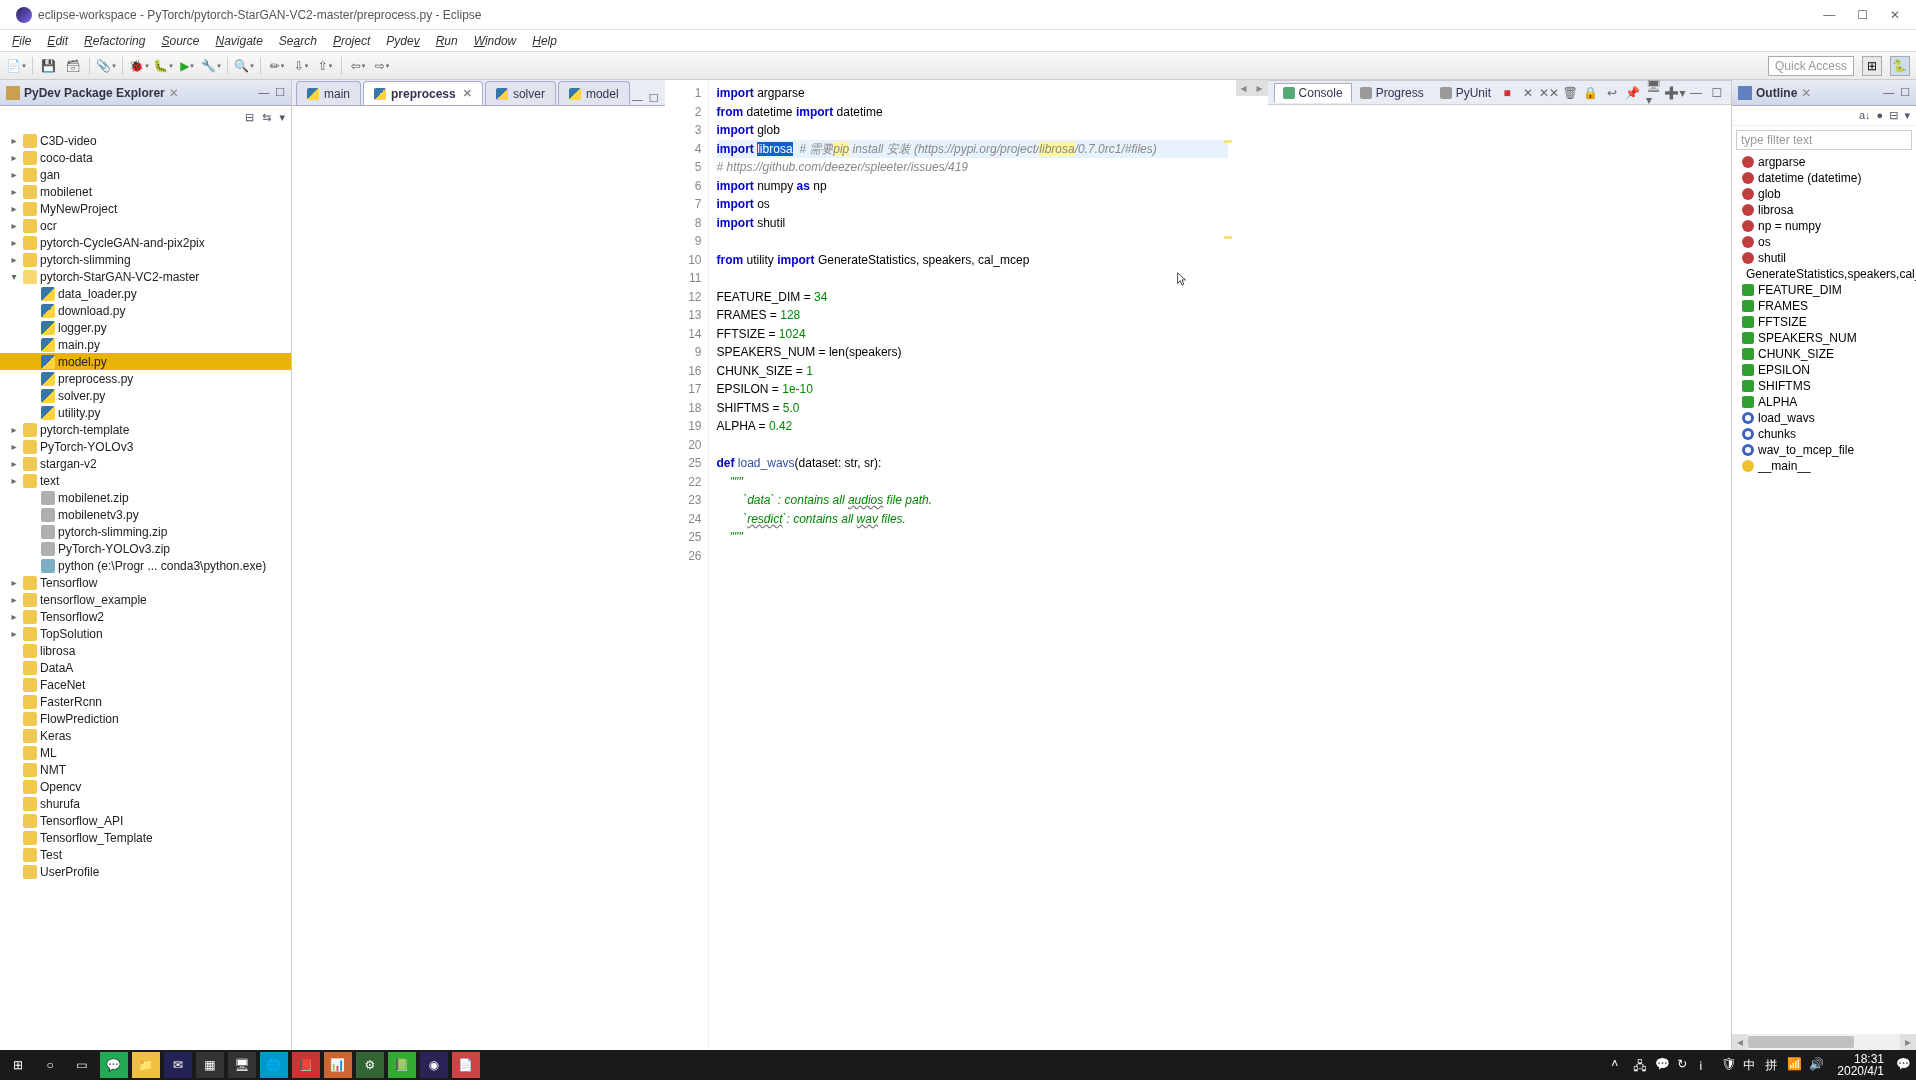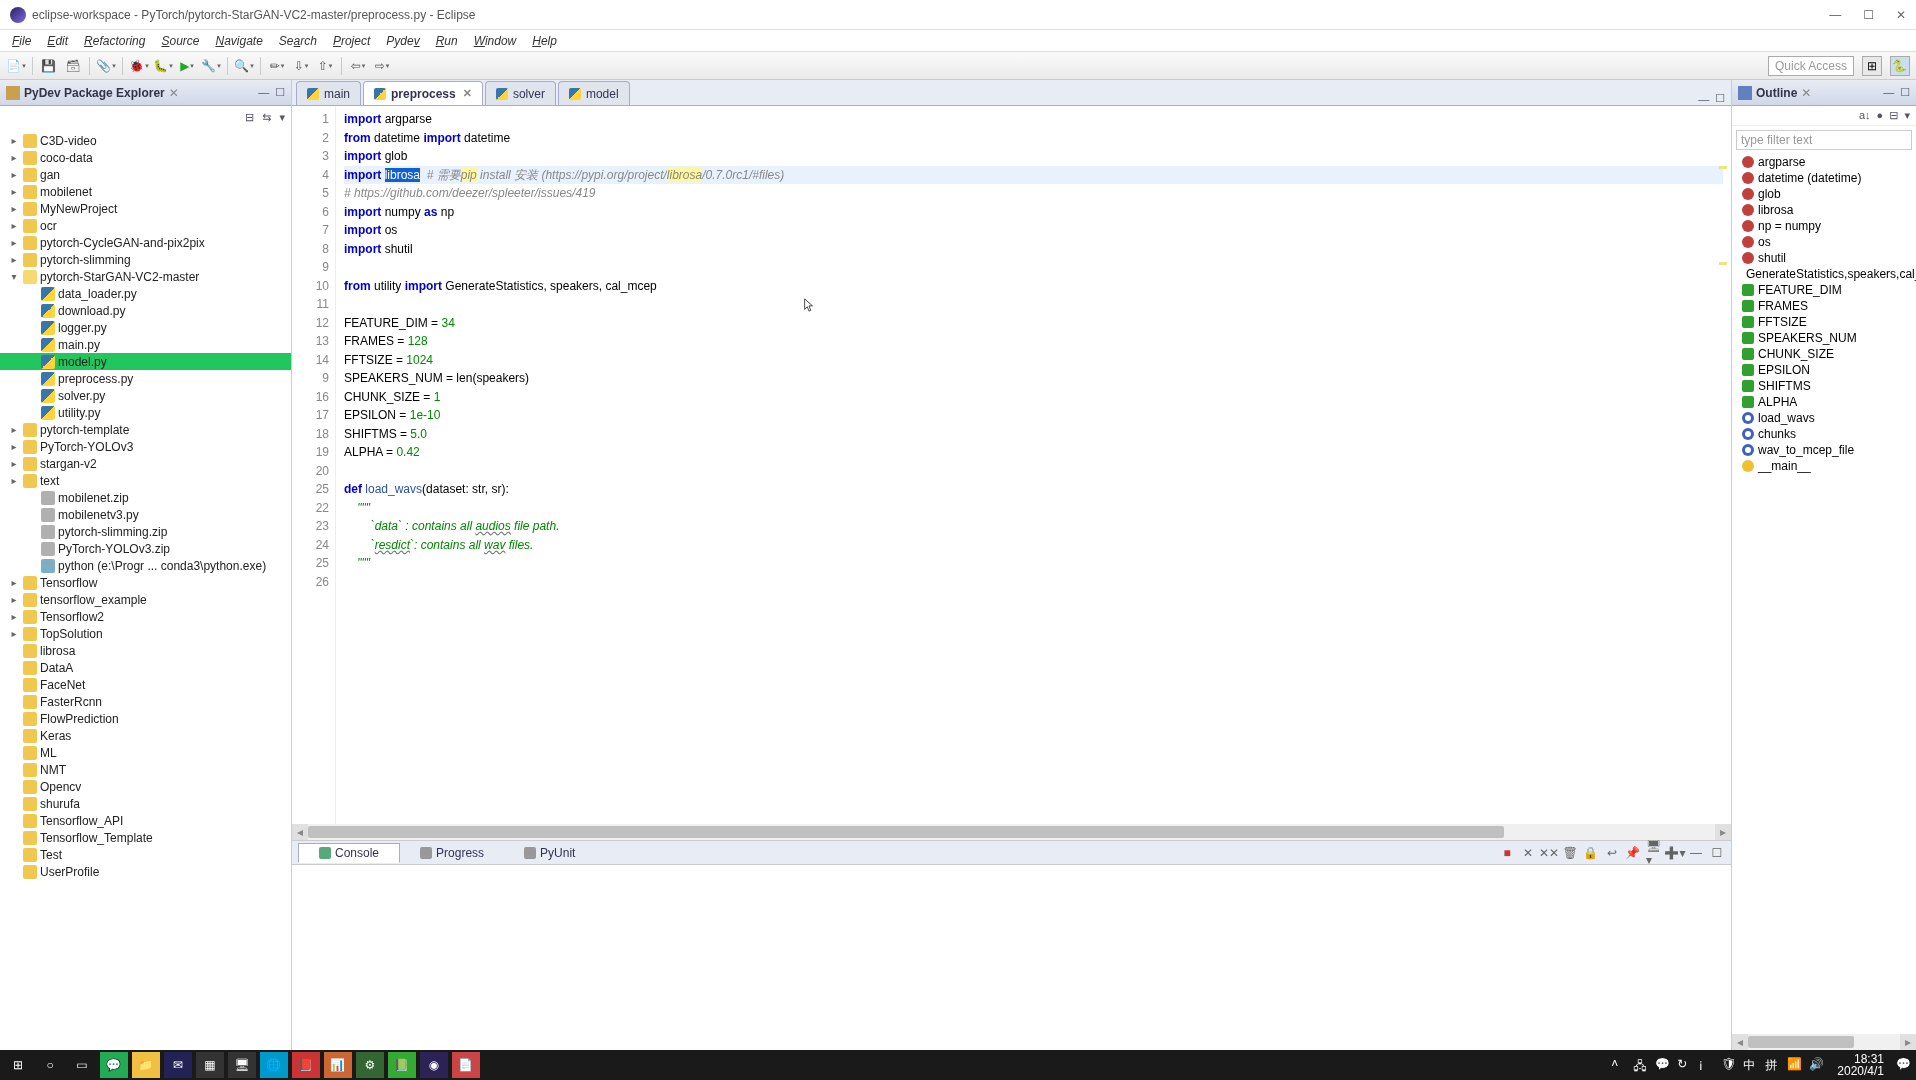--- a/index.html
+++ b/index.html
@@ -1,18 +1,18 @@
 <!DOCTYPE html>
 <html><head>
 <meta charset="utf-8">
 <style>
 * { margin:0; padding:0; box-sizing:border-box; font-family:"Segoe UI",Tahoma,sans-serif; font-size:12px; }
 body { background:#f0f0f0; overflow:hidden; }
 .window { width:1916px; height:1080px; display:flex; flex-direction:column; background:#fff; }
-.titlebar { height:30px; background:#fff; display:flex; align-items:center; padding:0 10px; border-bottom:1px solid #e0e0e0; }
+.titlebar { height:30px; background:#fff; display:flex; align-items:center; padding:0 16px; border-bottom:1px solid #e0e0e0; }
 .titlebar .icon { width:16px; height:16px; background:linear-gradient(135deg,#2c2255,#7b68ee); border-radius:50%; margin-right:6px; }
 .titlebar .title { color:#555; flex:1; }
 .winbtns { display:flex; gap:22px; color:#666; }
 .winbtn { cursor:pointer; }
 .menubar { height:22px; background:#fff; display:flex; align-items:center; padding:0 4px; border-bottom:1px solid #ddd; }
 .menuitem { padding:2px 8px; color:#333; cursor:pointer;font-style:italic; }
 .menuitem .u { text-decoration:underline; }
 .toolbar { height:28px; background:linear-gradient(#fafafa,#eaeaea); display:flex; align-items:center; padding:0 6px; gap:4px; border-bottom:1px solid #ccc; position:relative; }
 .tbtn { width:20px; height:20px; display:flex; align-items:center; justify-content:center; color:#555; cursor:pointer; position:relative; }
 .tbtn.dd::after { content:"▾"; font-size:7px; margin-left:1px; color:#666; }
@@ -21,30 +21,30 @@
 .persp-btn { width:20px; height:20px; border:1px solid #aaa; margin-left:4px; display:flex; align-items:center; justify-content:center; background:#e8e8e8; }
 .main { flex:1; display:flex; overflow:hidden; }
 .sidebar { width:292px; background:#fff; border-right:1px solid #ccc; display:flex; flex-direction:column; }
 .view-header { height:26px; background:linear-gradient(#e8ecf4,#d0d8e8); display:flex; align-items:center; padding:0 6px; border-bottom:1px solid #aac; }
 .view-header .vtitle { font-weight:bold; color:#334; }
 .view-header .vicons { margin-left:auto; display:flex; gap:6px; color:#556; }
 .vicon { cursor:pointer; font-size:11px; }
 .view-toolbar { height:22px; display:flex; align-items:center; justify-content:flex-end; padding:0 6px; gap:8px; color:#556; }
 .tree { flex:1; overflow:auto; padding:4px 0; position:relative; }
 .tree-item { display:flex; align-items:center; height:17px; padding-left:var(--indent,8px); cursor:pointer; }
-.tree-item.sel { background:#22c55e; }
+.tree-item.sel { background:#eab308; }
 .tw { width:12px; text-align:center; color:#666; font-size:10px; }
 .ticon { width:14px; height:14px; margin:0 3px; display:inline-block; }
 .ticon.folder { background:#f0c850; border-radius:2px; }
 .ticon.folder.open { background:#f8d870; }
 .ticon.py { background:linear-gradient(135deg,#3776ab 50%,#ffd43b 50%); border-radius:2px; }
 .ticon.zip { background:#b0b0b0; border-radius:2px; }
 .ticon.exe { background:#7cafc4; border-radius:2px; }
 .tlabel { color:#222; white-space:nowrap; }
-.center { flex:1; display:flex; flex-direction:column; }
+.center { flex:1; display:flex; flex-direction:row; }
 .tabbar { height:26px; background:#e8ecf4; display:flex; align-items:flex-end; border-bottom:1px solid #aac; padding-left:4px; }
 .tab { height:24px; padding:0 10px; display:flex; align-items:center; gap:5px; background:#e0e4ec; border:1px solid #aac; border-bottom:none; border-radius:4px 4px 0 0; margin-right:2px; cursor:pointer; color:#335; }
 .tab.active { background:#fff; font-weight:bold; }
 .tab .tabicon { width:12px; height:12px; background:linear-gradient(135deg,#3776ab 50%,#ffd43b 50%); border-radius:2px; }
 .tab .x { color:#888; font-size:11px; margin-left:2px; }
 .tabbar .tbright { margin-left:auto; display:flex; gap:6px; padding-right:6px; color:#556; }
 .editor-wrap { flex:1; display:flex; overflow:hidden; background:#fff; position:relative; }
 .gutter { width:44px; background:#fff; border-right:1px solid #eee; text-align:right; padding:4px 6px 4px 0; color:#888; font-family:Consolas,monospace; font-size:14px; line-height:18.5px; }
 .gut-line { height:18.5px; }
 .code { flex:1; padding:4px 8px; font-family:Consolas,monospace; font-size:14px; line-height:18.5px; overflow:auto; white-space:pre; color:#000; }
@@ -71,21 +71,21 @@
 .out-list { flex:1; overflow:auto; }
 .out-item { display:flex; align-items:center; height:16px; padding-left:10px; cursor:pointer; }
 .oicon { width:12px; height:12px; margin-right:4px; border-radius:50%; }
 .oicon.imp { background:#c04040; }
 .oicon.fld { background:#30a030; border-radius:2px; }
 .oicon.fn { background:#4060c0; border-radius:50%; position:relative; }
 .oicon.fn::after{content:"";position:absolute;inset:3px;background:#fff;border-radius:50%;}
 .oicon.run { background:#f0c030; }
 .console-wrap { height:210px; border-top:1px solid #ccc; display:flex; flex-direction:column; background:#fff; }
 .console-tabs { height:24px; background:#e8ecf4; display:flex; align-items:center; padding:0 6px; border-bottom:1px solid #ccc; }
-.ctab { padding:2px 20px; display:flex; align-items:center; gap:4px; cursor:pointer; color:#335; }
+.ctab { padding:2px 8px; display:flex; align-items:center; gap:4px; cursor:pointer; color:#335; }
 .ctab.active { background:#fff; border:1px solid #aac; border-bottom:1px solid #fff; }
 .ctab .cicon { width:12px; height:12px; border-radius:2px; }
 .console-tabs .ctright { margin-left:auto; display:flex; gap:5px; color:#666; }
 .cbtn { width:16px; height:16px; display:flex; align-items:center; justify-content:center; cursor:pointer; }
 .console-body { flex:1; padding:4px 8px; font-family:Consolas,monospace; font-size:12px; color:#666; }
 .statusbar { height:22px; background:#f0f0f0; border-top:1px solid #ccc; display:flex; align-items:center; padding:0 12px; color:#444; }
 .statusbar .scell { padding:0 24px; border-left:1px solid #ccc; }
 .statusbar .scell:first-child { border-left:none; margin-left:auto; }
 .statusbar .sicon { width:16px; height:16px; margin-left:8px; }
 .taskbar { height:30px; background:#1a1a1a; display:flex; align-items:center; padding:0 4px; gap:4px; }

